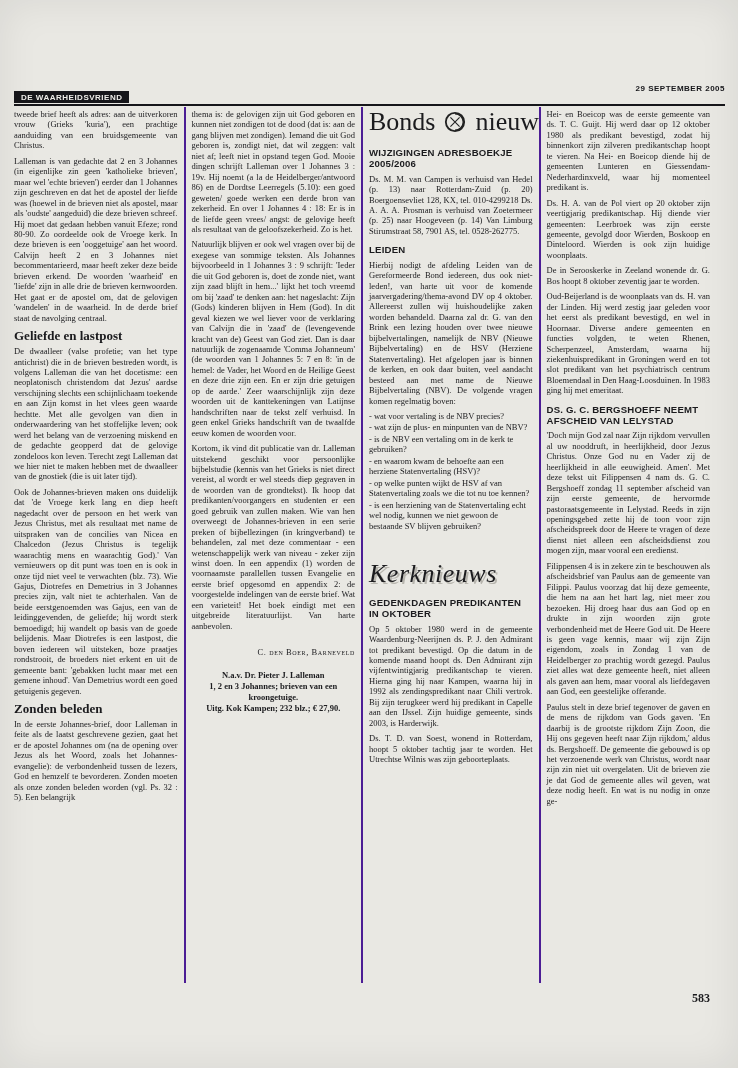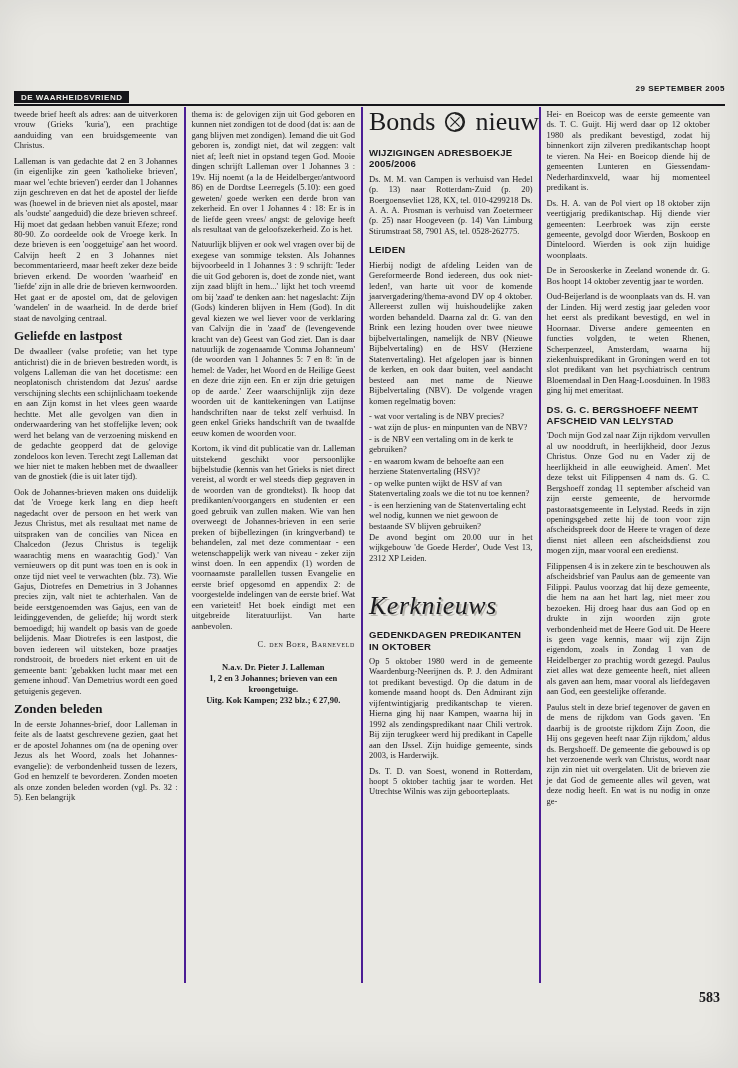--- a/index.html
+++ b/index.html
@@ -29,34 +29,34 @@
   .col:first-child{padding-left:0;}
   .col:last-child{padding-right:0;}
   .col + .col{border-left:2px solid #4c1d95;}
   p{margin:0 0 5px;}
   .serif-h{font-size:13px;font-weight:bold;margin:5px 0 2px;text-align:left;}
   .sans-h{
     font-family:"Liberation Sans",sans-serif;font-weight:bold;
     font-size:9.6px;line-height:1.18;margin:8px 0 4px;text-align:left;
     letter-spacing:.2px;
   }
-  .byline{text-align:right;font-variant:small-caps;letter-spacing:.6px;margin:8px 0 12px;}
+  .byline{text-align:right;font-variant:small-caps;letter-spacing:.6px;margin:16px 0 12px;}
   .ref{font-weight:bold;margin:0 0 1px;text-align:center;}
   .bonds-logo{
     display:flex;align-items:center;gap:8px;margin:0 0 12px;
     font-size:26px;line-height:1;white-space:nowrap;
   }
   .bond-icon{width:22px;height:22px;flex:0 0 auto;margin:0 1px;}
   .kerk-logo{
     font-size:26px;font-style:italic;line-height:1;
     margin:30px 0 10px;letter-spacing:.5px;
     text-shadow:2px 2px 0 #b7b5ae;
   }
   .qlist p{margin:0 0 1px;text-align:left;}
-  .pagenum{position:absolute;right:18px;bottom:62px;font-weight:bold;font-size:14px;}
+  .pagenum{position:absolute;right:28px;bottom:62px;font-weight:bold;font-size:12px;}
 </style>
 </head>
 <body>
 
 <div class="page">
 
   <div class="header">
     <span class="masthead">DE WAARHEIDSVRIEND</span>
     <span class="date">29 SEPTEMBER 2005</span>
   </div>
@@ -98,31 +98,30 @@
       <div class="sans-h">LEIDEN</div>
       <p>Hierbij nodigt de afdeling Leiden van de Gereformeerde Bond iedereen, dus ook niet-leden!, van harte uit voor de komende jaarvergadering/thema-avond DV op 4 oktober. Allereerst zullen wij huishoudelijke zaken worden behandeld. Daarna zal dr. G. van den Brink een lezing houden over twee nieuwe bijbelvertalingen, namelijk de NBV (Nieuwe Bijbelvertaling) en de HSV (Herziene Statenvertaling). Het afgelopen jaar is binnen de kerken, en ook daar buiten, veel aandacht besteed aan met name de Nieuwe Bijbelvertaling (NBV). De volgende vragen komen regelmatig boven:</p>
       <div class="qlist">
         <p>- wat voor vertaling is de NBV precies?</p>
         <p>- wat zijn de plus- en minpunten van de NBV?</p>
         <p>- is de NBV een vertaling om in de kerk te gebruiken?</p>
         <p>- en waarom kwam de behoefte aan een herziene Statenvertaling (HSV)?</p>
         <p>- op welke punten wijkt de HSV af van Statenvertaling zoals we die tot nu toe kennen?</p>
         <p>- is een herziening van de Statenvertaling echt wel nodig, kunnen we niet gewoon de bestaande SV blijven gebruiken?</p>
       </div>
-      <p>De avond begint om 20.00 uur in het wijkgebouw 'de Goede Herder', Oude Vest 13, 2312 XP Leiden.</p>
       <div class="kerk-logo">Kerknieuws</div>
       <div class="sans-h">GEDENKDAGEN PREDIKANTEN IN OKTOBER</div>
       <p>Op 5 oktober 1980 werd in de gemeente Waardenburg-Neerijnen ds. P. J. den Admirant tot predikant bevestigd. Op die datum in de komende maand hoopt ds. Den Admirant zijn vijfentwintigjarig predikantschap te vieren. Hierna ging hij naar Kampen, waarna hij in 1992 als zendingspredikant naar Chili vertrok. Bij zijn terugkeer werd hij predikant in Capelle aan den IJssel. Zijn huidige gemeente, sinds 2003, is Harderwijk.</p>
       <p>Ds. T. D. van Soest, wonend in Rotterdam, hoopt 5 oktober tachtig jaar te worden. Het Utrechtse Wilnis was zijn geboorteplaats.</p>
     </div>
 
     <div class="col">
       <p>Hei- en Boeicop was de eerste gemeente van ds. T. C. Guijt. Hij werd daar op 12 oktober 1980 als predikant bevestigd, zodat hij binnenkort zijn zilveren predikantschap hoopt te vieren. Na Hei- en Boeicop diende hij de gemeenten Lunteren en Giessendam-Nederhardinxveld, waar hij momenteel predikant is.</p>
-      <p>Ds. H. A. van de Pol viert op 18 oktober zijn veertigjarig predikantschap. Hij diende vier gemeenten: Leerbroek was zijn eerste gemeente, gevolgd door Wierden, Boskoop en Dinteloord. Wierden is ook zijn huidige woonplaats.</p>
-      <p>De in Serooskerke in Zeeland wonende dr. G. Bos hoopt 14 oktober zeventig jaar te worden.</p>
+      <p>Ds. H. A. van de Pol viert op 20 oktober zijn veertigjarig predikantschap. Hij diende vier gemeenten: Leerbroek was zijn eerste gemeente, gevolgd door Wierden, Boskoop en Dinteloord. Wierden is ook zijn huidige woonplaats.</p>
+      <p>De in Serooskerke in Zeeland wonende dr. G. Bos hoopt 8 oktober zeventig jaar te worden.</p>
       <p>Oud-Beijerland is de woonplaats van ds. H. van der Linden. Hij werd zestig jaar geleden voor het eerst als predikant bevestigd, en wel in Hoornaar. Diverse andere gemeenten en functies volgden, te weten Rhenen, Scherpenzeel, Amsterdam, waarna hij ziekenhuispredikant in Groningen werd en tot slot predikant van het psychiatrisch centrum Bloemendaal in Den Haag-Loosduinen. In 1983 ging hij met emeritaat.</p>
       <div class="sans-h">DS. G. C. BERGSHOEFF NEEMT AFSCHEID VAN LELYSTAD</div>
       <p>'Doch mijn God zal naar Zijn rijkdom vervullen al uw nooddruft, in heerlijkheid, door Jezus Christus. Onze God nu en Vader zij de heerlijkheid in alle eeuwigheid. Amen'. Met deze tekst uit Filippensen 4 nam ds. G. C. Bergshoeff zondag 11 september afscheid van zijn eerste gemeente, de hervormde pastoraatsgemeente in Lelystad. Reeds in zijn openingsgebed zette hij de toon voor zijn afscheidspreek door de Heere te vragen of deze dienst niet alleen een afscheidsdienst zou mogen zijn, maar vooral een eredienst.</p>
       <p>Filippensen 4 is in zekere zin te beschouwen als afscheidsbrief van Paulus aan de gemeente van Filippi. Paulus voorzag dat hij deze gemeente, die hem na aan het hart lag, niet meer zou bezoeken. Hij droeg haar dus aan God op en drukte in zijn woorden zijn grote verbondenheid met de Heere God uit. De Heere is geen vage kennis, maar wij zijn Zijn eigendom, zoals in Zondag 1 van de Heidelberger zo prachtig wordt gezegd. Paulus ziet alles wat deze gemeente heeft, niet alleen als gaven aan hem, maar vooral als liefdegaven aan God, een geestelijke offerande.</p>
       <p>Paulus stelt in deze brief tegenover de gaven en de mens de rijkdom van Gods gaven. 'En daarbij is de grootste rijkdom Zijn Zoon, die Hij ons gegeven heeft naar Zijn rijkdom,' aldus ds. Bergshoeff. De gemeente die gebouwd is op het verzoenende werk van Christus, wordt naar zijn zin niet uit overgelaten. Uit de brieven zie je dat God de gemeente alles wil geven, wat deze nodig heeft. En wat is nu nodig in onze ge-</p>
     </div>
 
   </div>
 
   <div class="pagenum">583</div>

